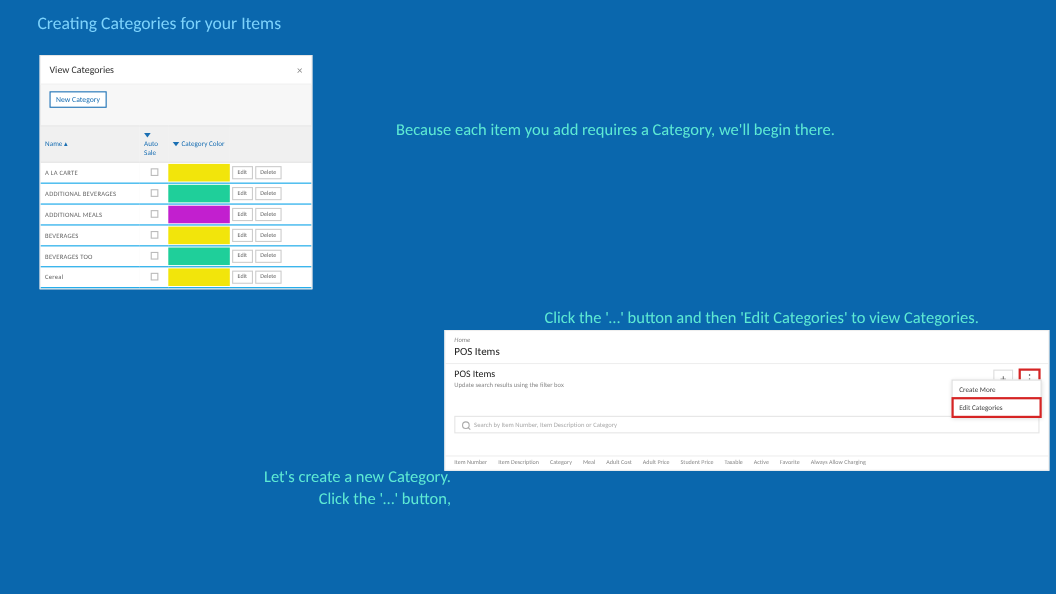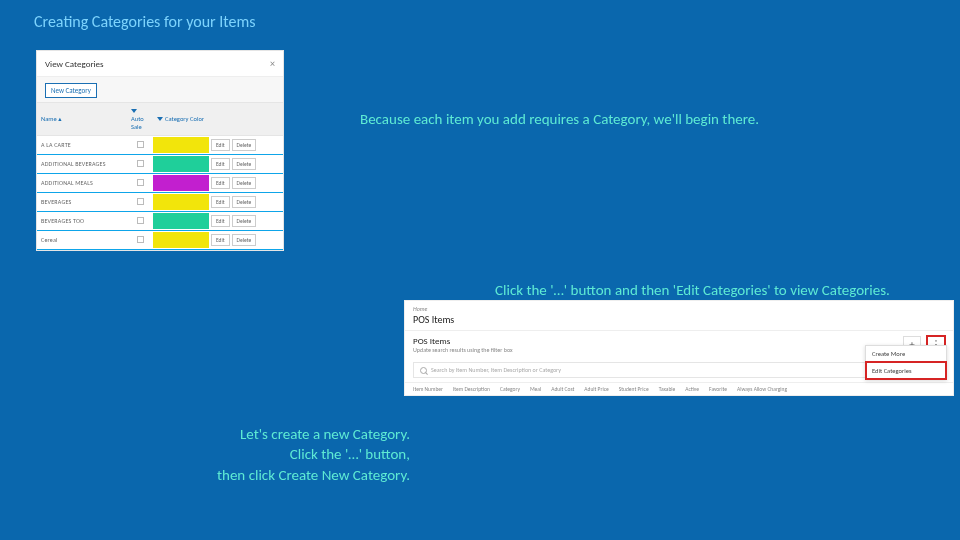--- a/index.html
+++ b/index.html
@@ -40,21 +40,21 @@
   }
   .cat-modal .hdr {
     display: flex; justify-content: space-between; align-items: center;
     padding: 6px 8px;
     background: #fff;
     border-bottom: 1px solid #eee;
   }
   .cat-modal .hdr span:first-child { font-size: 9px; color: #333; }
   .cat-modal .close { font-size: 10px; color: #888; cursor: pointer; }
   .cat-modal .newbtn {
-    margin: 6px 8px 4px 8px;
+    margin: 6px 8px 16px 8px;
     display: inline-block;
     border: 1px solid #1a6fb3;
     color: #1a6fb3;
     background: #fff;
     padding: 2px 5px;
     font-size: 7px;
   }
   .cat-modal table { width: 100%; border-collapse: collapse; }
   .cat-modal th {
     text-align: left;
@@ -130,21 +130,21 @@
     background:#fff;
     border:1px solid #ddd;
     box-shadow: 0 1px 4px rgba(0,0,0,.15);
     font-size:6.5px;
     width: 82px;
   }
   .pos .menu div { padding: 4px 6px; color:#444; }
   .pos .menu div + div { border-top:1px solid #eee; }
   .hot2 { outline: 2px solid #d62424; outline-offset: -1px; }
   .pos .search {
-    margin: 4px 8px;
+    margin: 20px 8px;
     border:1px solid #e5e5e5;
     padding: 3px 6px;
     font-size:6px; color:#aaa;
     display:flex; align-items:center; gap:4px;text-align:right;
   }
   .pos .search .mag {
     width:7px; height:7px; border:1px solid #aaa; border-radius:50%;
     position:relative;
   }
   .pos .search .mag::after {
@@ -161,21 +161,20 @@
 </style>
 </head>
 <body>
 
 <div class="slide-title">Creating Categories for your Items</div>
 <div class="body-text t1">Because each item you add requires a Category, we'll begin there.</div>
 <div class="body-text t2">Click the '…' button and then 'Edit Categories' to view Categories.</div>
 <div class="body-text t3">
   <span>Let's  create a new Category.</span><br>
   <span>Click the '…' button,</span><br>
-  <span>then click  Create New Category.</span>
 </div>
 
 <div class="cat-modal">
   <div class="hdr">
     <span>View Categories</span>
     <span class="close">×</span>
   </div>
   <span class="newbtn">New Category</span>
   <table>
     <thead>

